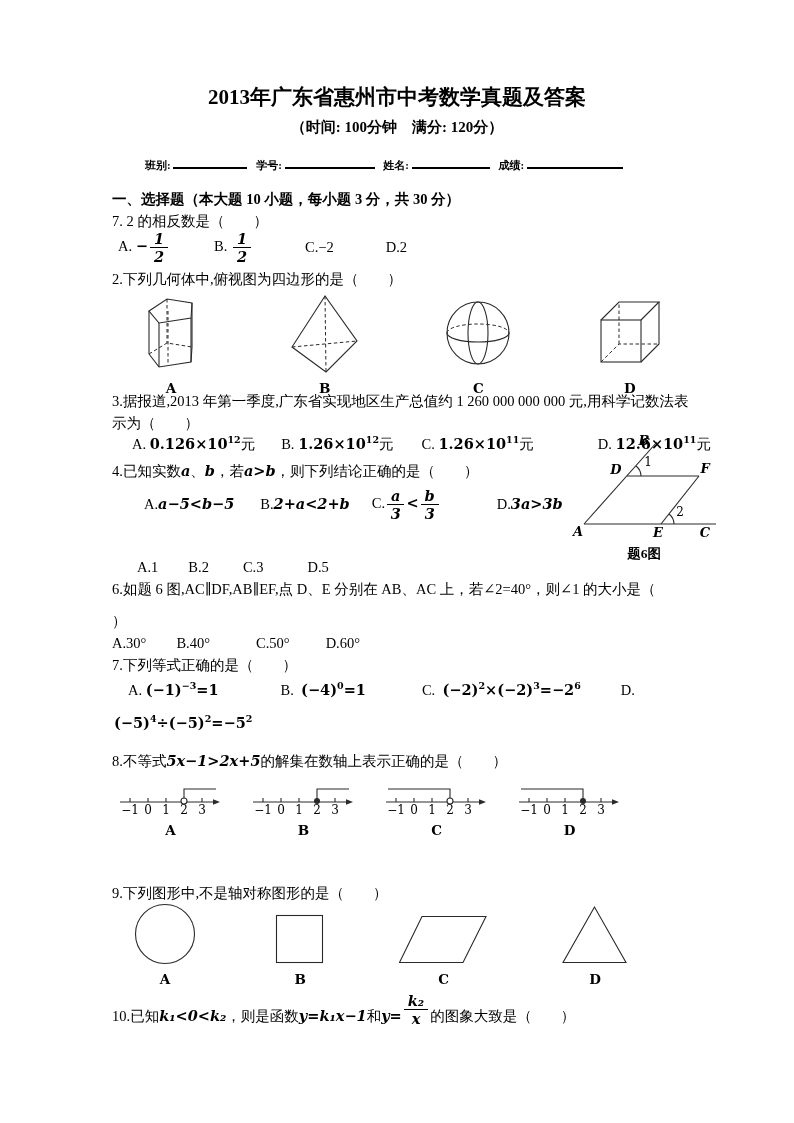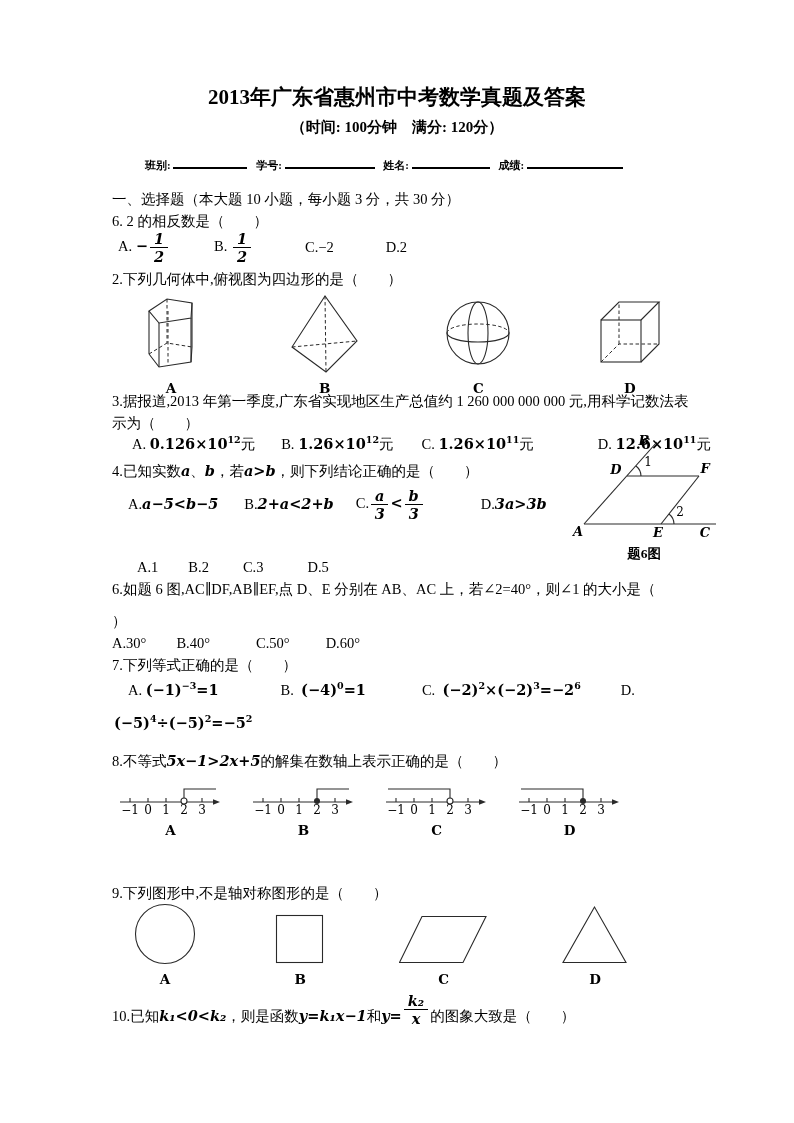--- a/index.html
+++ b/index.html
@@ -10,21 +10,21 @@
     font-size:14.5px; line-height:22px;
   }
   .abs { position:absolute; }
   .title { left:0; top:84px; width:794px; text-align:center;
            font-size:21px; font-weight:bold; line-height:26px; }
   .subtitle { left:0; top:116px; width:794px; text-align:center;
               font-size:15px; font-weight:bold; }
   .info-line { left:145px; top:152px; width:560px; font-weight:bold; font-size:11px; }
   .blank { display:inline-block; border-bottom:2px solid #000; height:15px;
            vertical-align:baseline; margin-right:6px; }
-  .heading { left:112px; top:188px; width:600px; }
+  .heading { left:112px; top:188px; width:600px;font-weight:bold; }
   .stem { left:112px; width:584px; }
   .optrow { left:112px; width:600px; display:flex; align-items:center; }
   .opt { white-space:nowrap; }
   .mathb { font-family:"DejaVu Serif",serif; font-weight:bold; }
   .mathi { font-family:"DejaVu Serif",serif; font-weight:bold; font-style:italic; }
   sup { font-size:9.5px; line-height:0; }
   .frac { display:inline-flex; flex-direction:column; align-items:center;
           vertical-align:middle; font-family:"DejaVu Serif",serif;
           font-weight:bold; font-style:italic; line-height:17px; margin:0 2px; }
   .frac .fnum { border-bottom:1.6px solid #000; padding:0 4px; }
@@ -52,21 +52,21 @@
     <span>学号:</span>
     <span class="blank" style="width:90px"></span>
     <span>姓名:</span>
     <span class="blank" style="width:78px"></span>
     <span>成绩:</span>
     <span class="blank" style="width:96px"></span>
   </div>
 
   <div class="abs heading">一、选择题（本大题 10 小题，每小题 3 分，共 30 分）</div>
 
-  <div class="abs stem" style="top:210px">6.  2 的相反数是（　　）</div>
+  <div class="abs stem" style="top:210px">7.  2 的相反数是（　　）</div>
   <div class="abs optrow" style="top:226px;height:42px">
     <span class="opt" style="margin-left:6px">
       <span>A.</span>
       <span class="mathb">−</span><span class="frac">
           <span class="fnum">1</span>
           <span class="fden">2</span>
         </span>
     </span>
     <span class="opt" style="margin-left:44px">
       <span>B.</span>
@@ -141,21 +141,21 @@
     <span class="opt" style="margin-left:64px">
       <span>D.</span>
       <span class="mathb">12.6×10</span><sup class="mathb">11</sup><span>元</span>
     </span>
   </div>
 
   <div class="abs stem" style="top:460px">
     <span>4.已知实数</span><span class="mathi">a</span><span>、</span><span class="mathi">b</span><span>，若</span><span class="mathi">a&gt;b</span><span>，则下列结论正确的是（　　）</span>
   </div>
   <div class="abs optrow" style="top:482px;height:44px;width:480px">
-    <span class="opt" style="margin-left:16px">
+    <span class="opt" style="margin-left:32px">
       <span>A.</span><span class="mathi">a−5&lt;b−5</span>
     </span>
     <span class="opt" style="margin-left:26px">
       <span>B.</span><span class="mathi">2+a&lt;2+b</span>
     </span>
     <span class="opt" style="margin-left:22px">
       <span>C.</span><span class="frac">
           <span class="fnum">a</span>
           <span>3</span>
         </span><span class="mathi">&lt;</span><span class="frac">

